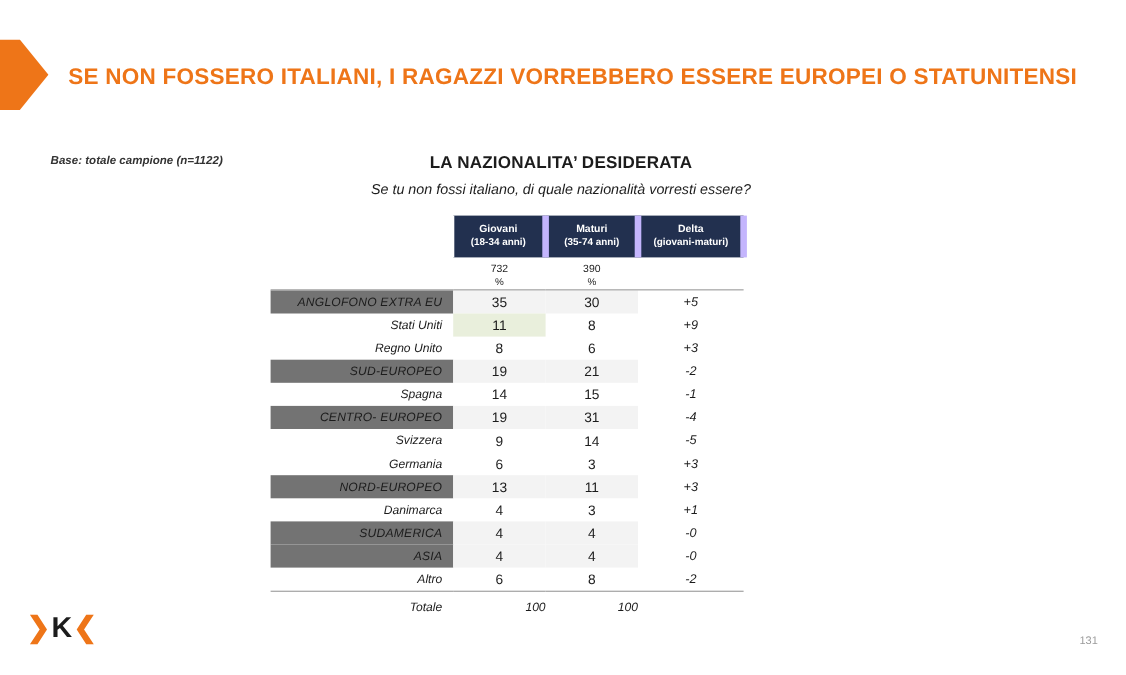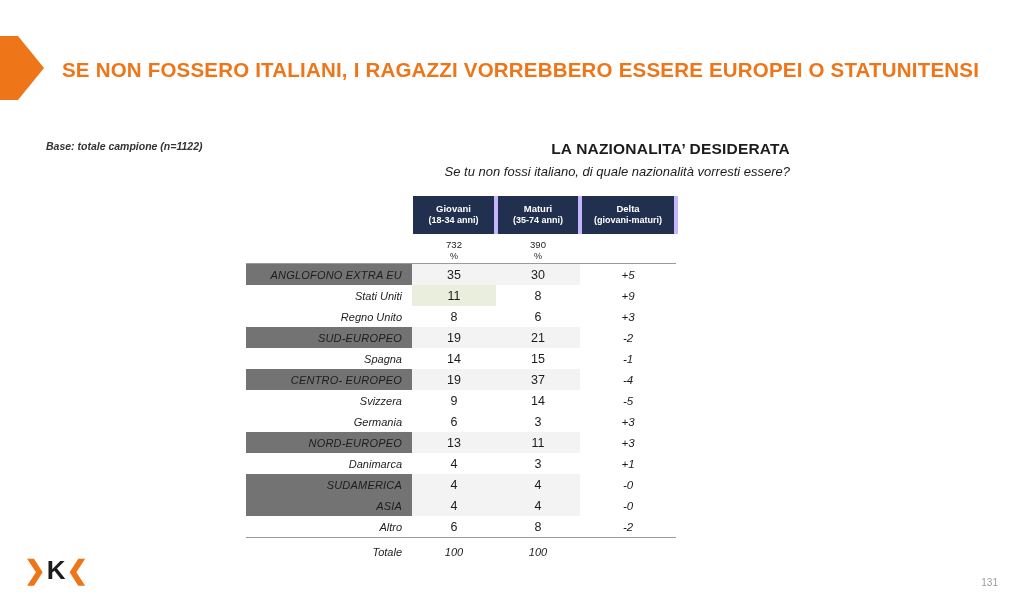--- a/index.html
+++ b/index.html
@@ -48,21 +48,21 @@
     font-weight: bold;
     color: #333333;
   }
 
   
   .chart-heading {
     position: absolute;
     left: 230px;
     top: 140px;
     width: 560px;
-    text-align: right;
+    text-align: center;
   }
   .chart-heading .ch-title {
     font-size: 15.5px;
     font-weight: bold;
     color: #1c1c1c;
     letter-spacing: 0.2px;
   }
   .chart-heading .ch-sub {
     margin-top: 6px;
     font-size: 13px;
@@ -89,21 +89,21 @@
   
   th.hdr {
     background: #22304f;
     color: #ffffff;
     font-size: 9.5px;
     font-weight: bold;
     text-align: center;
     padding: 7px 2px 8px 2px;
     line-height: 1.25;
     border-left: 2px solid #ffffff;
-    border-right: 4px solid #c4b5fd;
+    border-right: 6px solid #c4b5fd;
   }
   th.hdr .sub { font-weight: bold; font-size: 9px; display: block; }
   th.blank { background: transparent; border: none; }
 
   
   td.nsize {
     text-align: center;
     font-size: 9.5px;
     color: #1c1c1c;
     padding: 5px 0 2px 0;
@@ -139,21 +139,21 @@
   tr.band td.lbl { background: #737373; }
   td.hl { background: #e9efdc; }
 
   tr.totale td {
     font-size: 11px;
     font-style: italic;
     color: #1c1c1c;
     padding-top: 8px;
   }
   tr.totale td.lbl { font-style: italic; }
-  tr.totale td.val { font-size: 11px; font-style: italic; }
+  tr.totale td.val { font-size: 11px; font-style: italic; text-align: right; }
 
   tr.topline td.line {
     border-top: 1px solid #9a9a9a;
     padding: 0;
     height: 0;
   }
   tr.botline td.line {
     border-top: 1px solid #9a9a9a;
     padding: 0;
     height: 0;
@@ -269,21 +269,21 @@
       </tr>
       <tr>
         <td class="lbl">Spagna</td>
         <td class="val">14</td>
         <td class="val">15</td>
         <td class="delta">-1</td>
       </tr>
       <tr class="band">
         <td class="lbl macro">CENTRO- EUROPEO</td>
         <td class="val">19</td>
-        <td class="val">37</td>
+        <td class="val">31</td>
         <td class="delta">-4</td>
       </tr>
       <tr>
         <td class="lbl">Svizzera</td>
         <td class="val">9</td>
         <td class="val">14</td>
         <td class="delta">-5</td>
       </tr>
       <tr>
         <td class="lbl">Germania</td>

